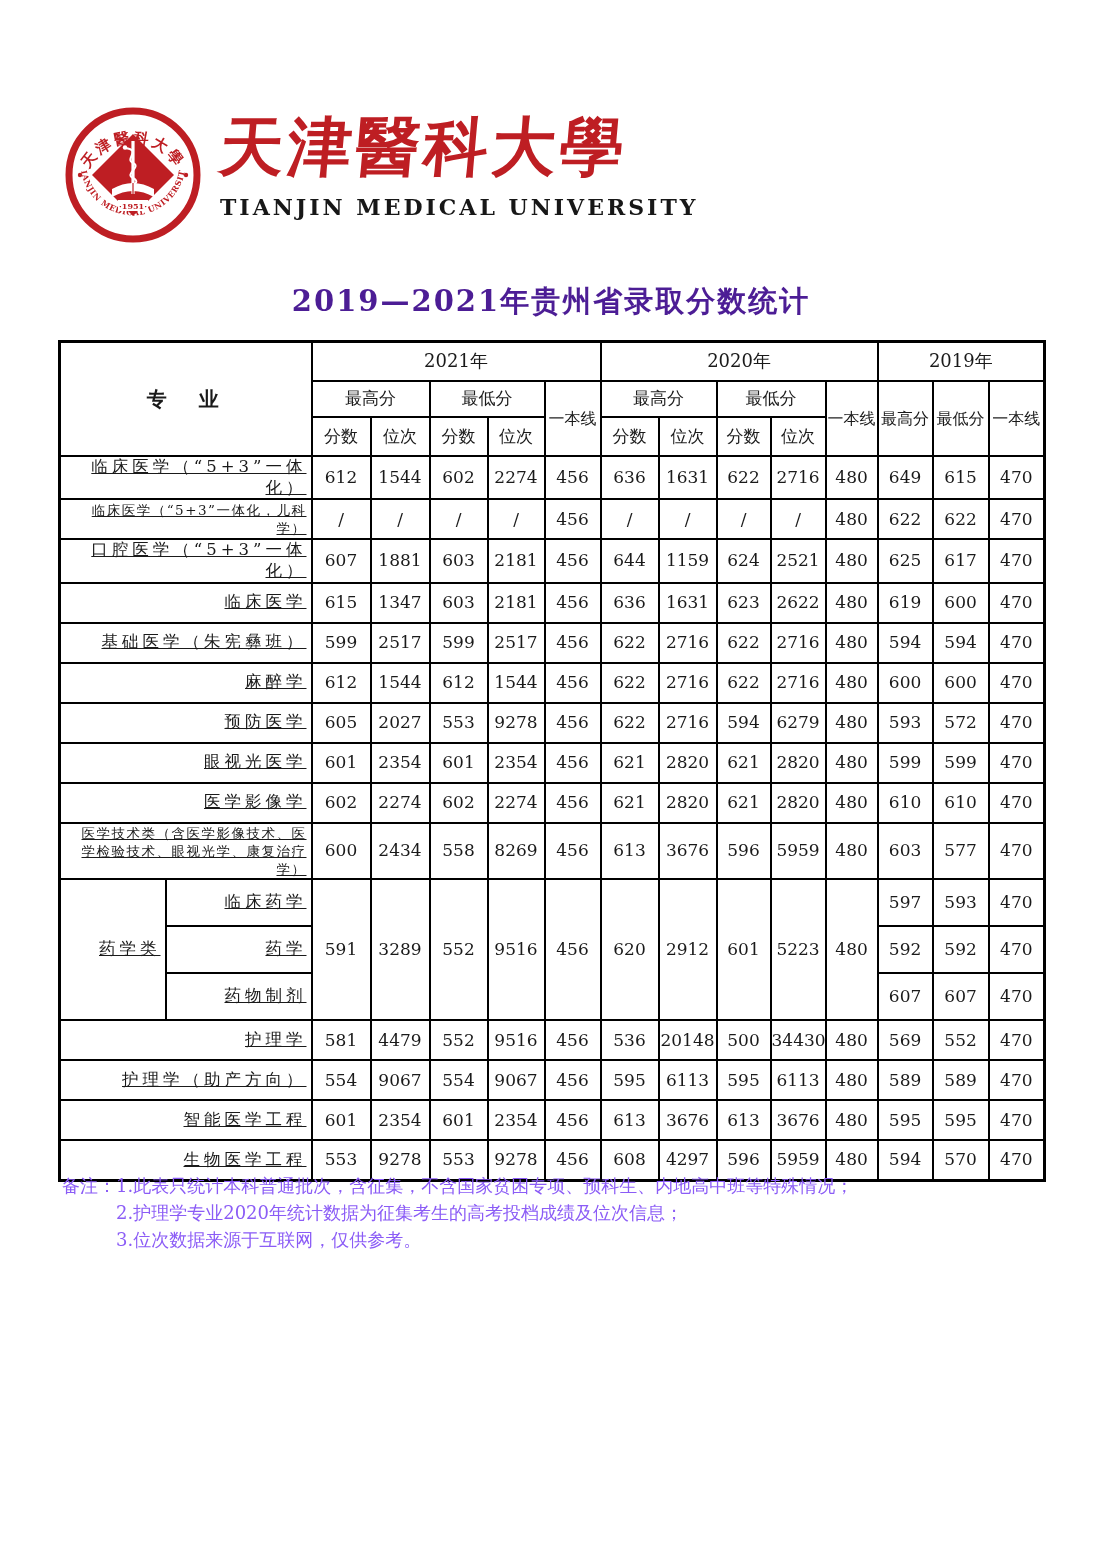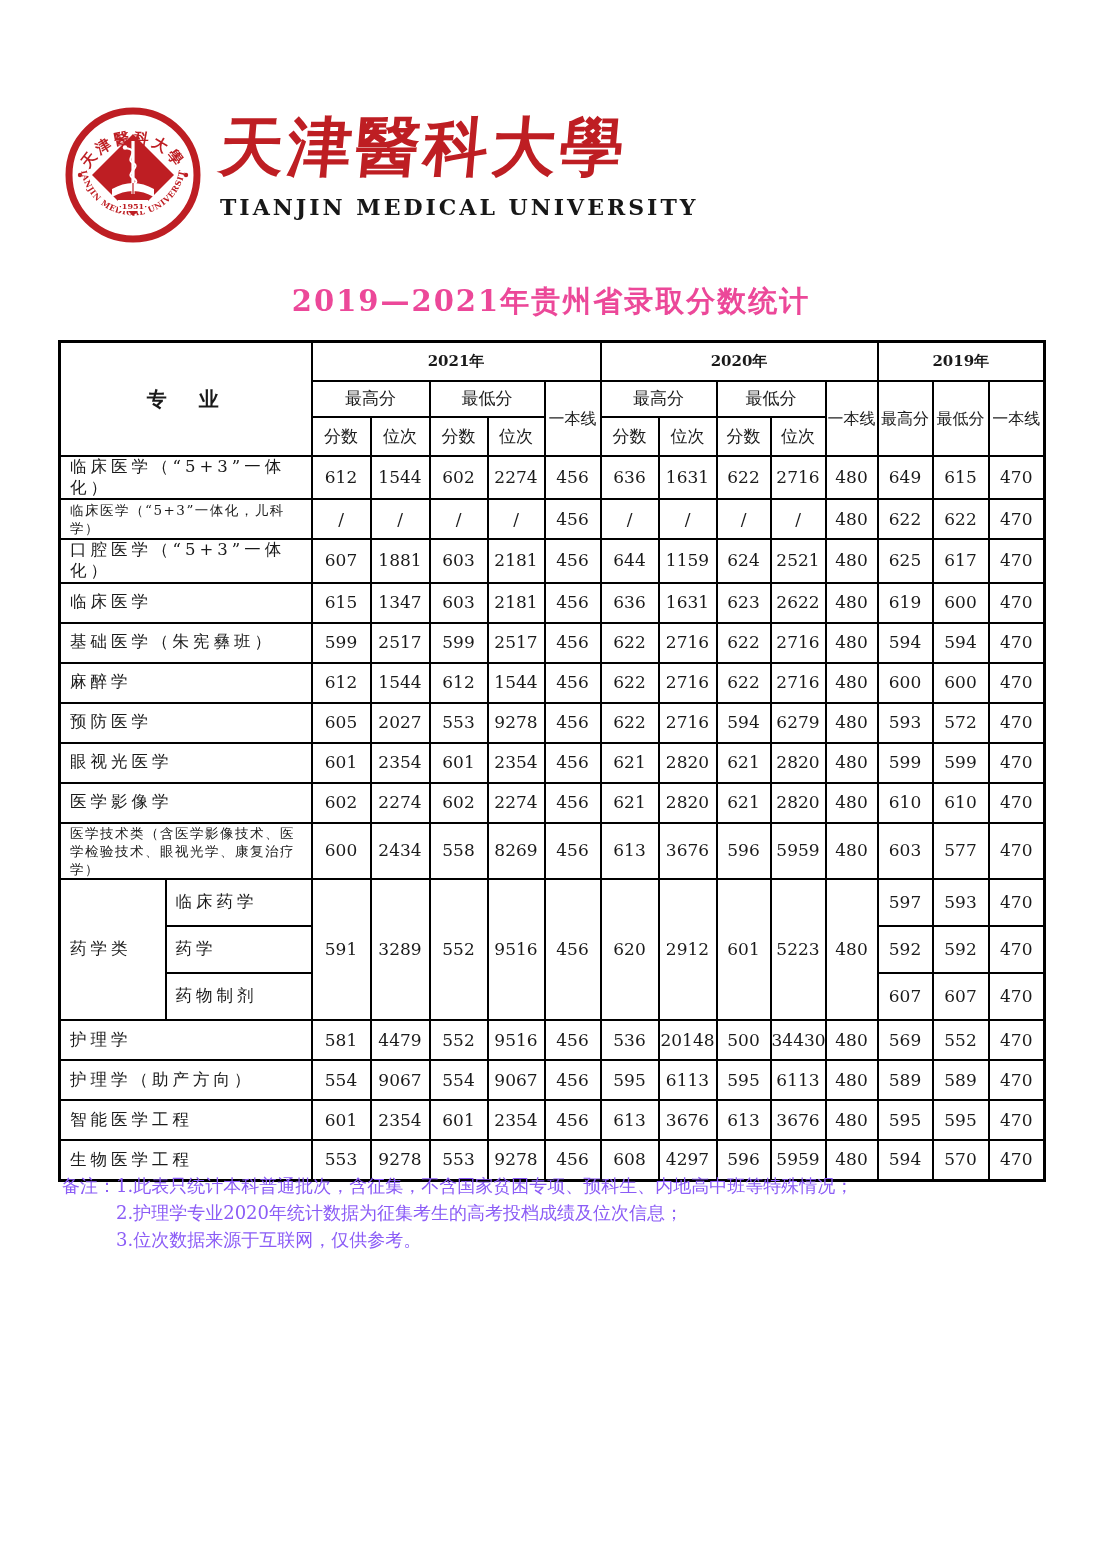--- a/index.html
+++ b/index.html
@@ -6,36 +6,36 @@
   .page{position:relative;width:1102px;height:1559px;background:#fff;overflow:hidden;
         font-family:"DejaVu Serif","Liberation Serif",serif;color:#111;}
   
   .letterhead{position:absolute;top:104px;left:62px;display:flex;align-items:flex-start;gap:16px;}
   .brand{padding-top:0;}
   .brand-cn{font-size:64px;font-weight:bold;color:#be1e23;line-height:1.35;
             letter-spacing:4px;transform:skewX(-5deg);white-space:nowrap;}
   .brand-en{margin-top:4px;font-size:22px;font-weight:bold;color:#171717;letter-spacing:3px;white-space:nowrap;}
   
   .title{position:absolute;top:282px;left:0;width:100%;text-align:center;
-         font-size:29px;font-weight:bold;letter-spacing:2px;color:#ec4899;}
+         font-size:29px;font-weight:bold;letter-spacing:2px;color:#4c1d95;}
   
   table.score{position:absolute;top:340px;left:58px;width:985px;border-collapse:collapse;
               table-layout:fixed;border:3px solid #000;}
   .score th,.score td{border:2px solid #000;text-align:center;vertical-align:middle;
               font-size:17px;font-weight:normal;padding:0;color:#1a1a1a;line-height:1.25;
               overflow:hidden;}
   .score thead tr:nth-child(1) th{height:37px;}
   .score thead tr:nth-child(2) th{height:34px;border-radius:13px;}
   .score thead tr:nth-child(3) th{height:37px;border-radius:14px;}
   .score tbody tr{height:40px;}
   .score tbody tr.tall{height:47px;}
   th.major{font-weight:bold;font-size:20px;letter-spacing:6px;}
-  th.yr{font-weight:bold;font-size:15px;letter-spacing:0;}
+  th.yr{font-weight:normal;font-size:18px;letter-spacing:0;}
   th.tight{letter-spacing:0;font-size:16px;}
-  td.mj{text-align:left;padding:0 4px 0 9px;letter-spacing:4px;font-size:16.5px;}
+  td.mj{text-align:right;padding:0 4px 0 9px;letter-spacing:4px;font-size:16.5px;text-decoration:underline;}
   td.mj.sm{font-size:13.5px;letter-spacing:1.5px;line-height:1.35;}
   
   .notes{position:absolute;top:1172px;left:62px;width:995px;display:flex;
          font-size:18px;line-height:1.5;color:#8b5cf6;}
   .notes-label{flex:0 0 auto;white-space:nowrap;}
   .notes-items{flex:1 1 auto;}
 </style>
 </head>
 <body>
 

